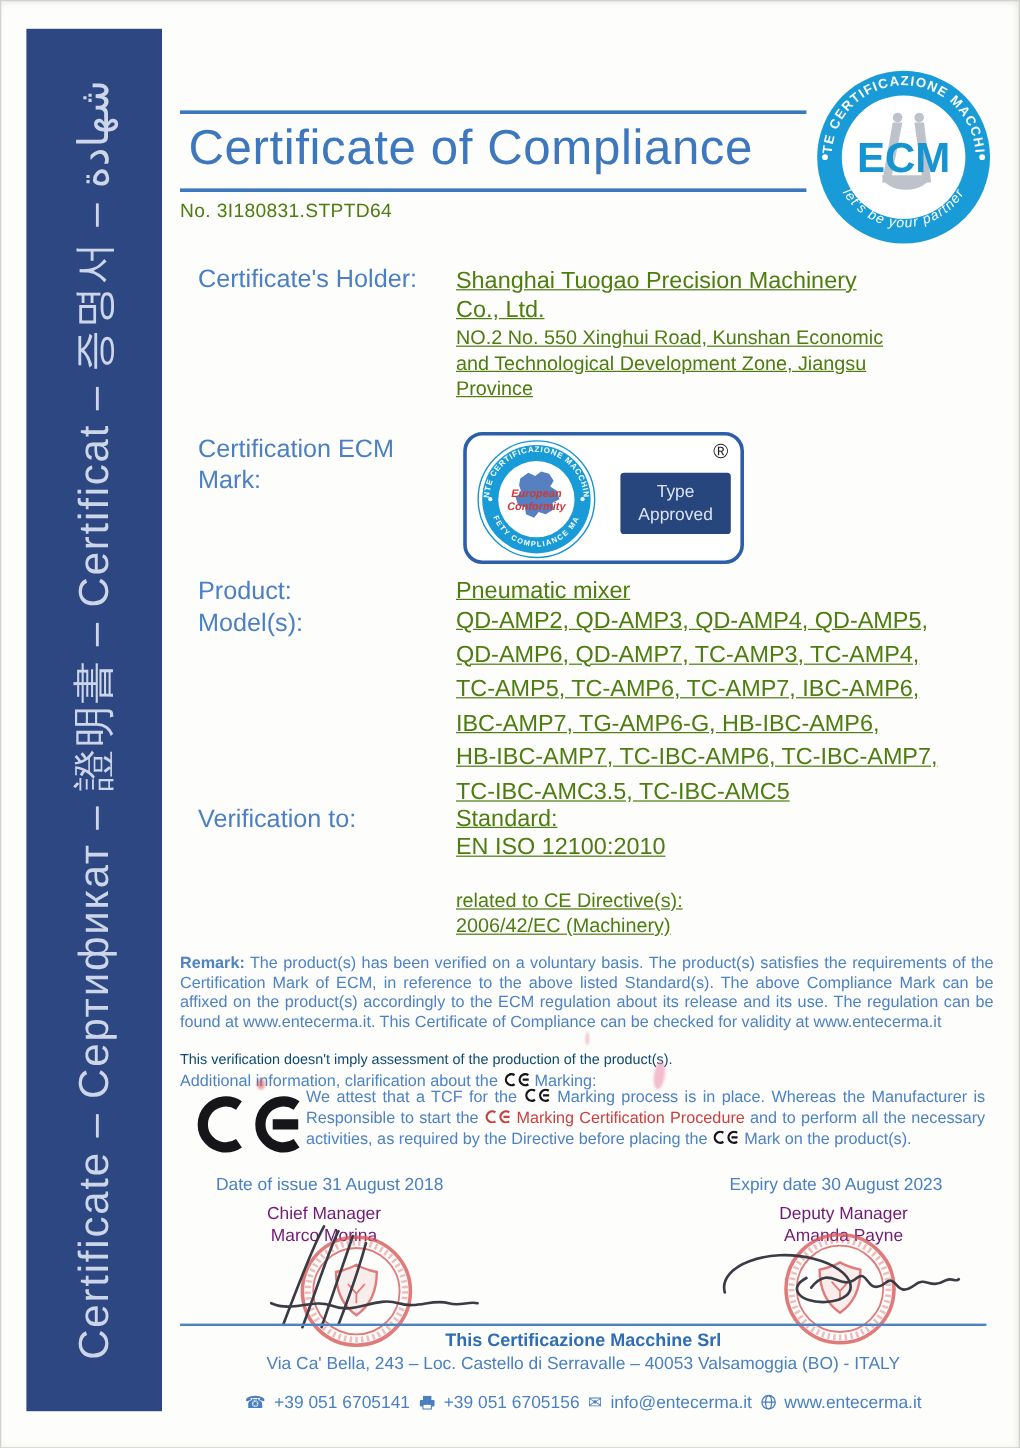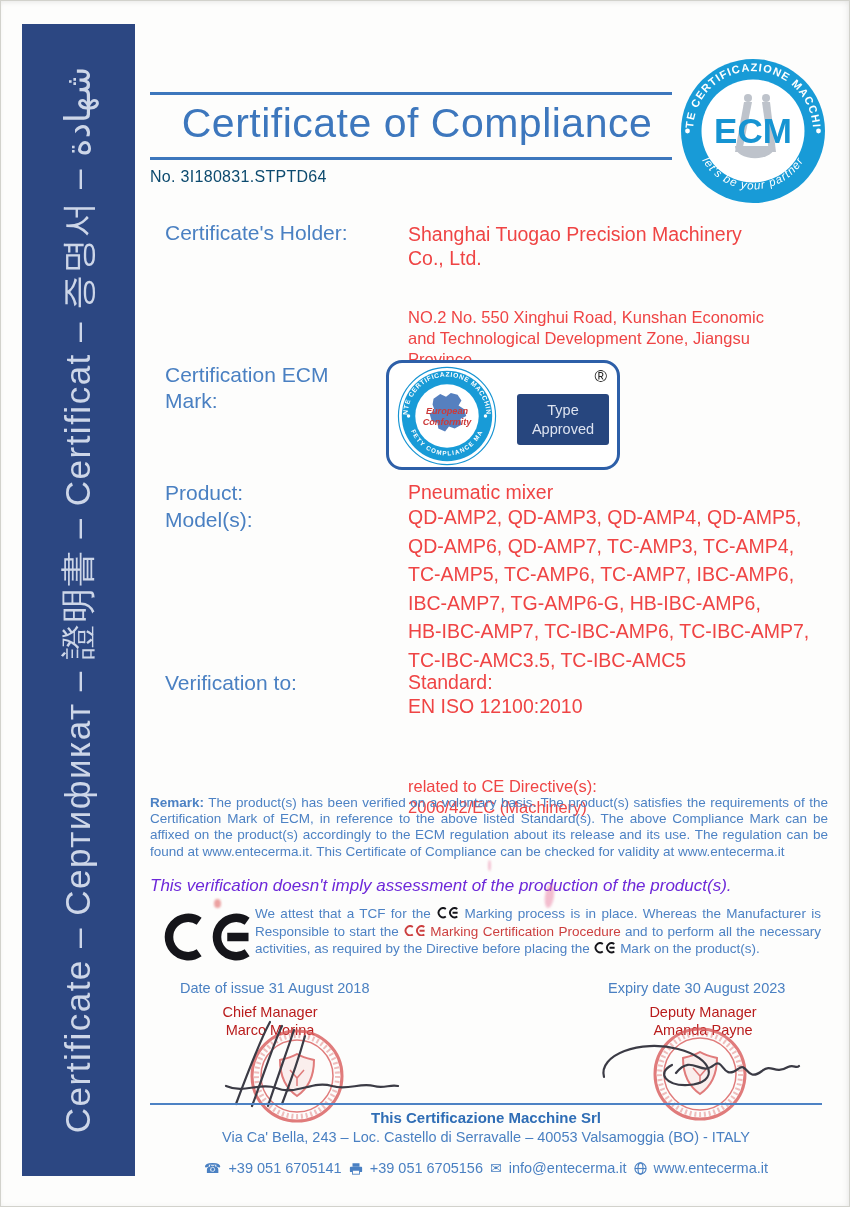--- a/index.html
+++ b/index.html
@@ -15,56 +15,56 @@
     position:absolute; left:22px; top:24px; width:1152px; height:113px;
     background:#2c4782;
     transform: rotate(-90deg) translateX(-1152px); transform-origin: top left;
     display:flex; align-items:center; justify-content:center;
   }
   .sidebar-text { color:#cdd6e8; font-size:35px; letter-spacing:1.5px; white-space:nowrap; font-weight:400; }
   
   .rule { position:absolute; left:150px; width:522px; height:3px; background:#3d77bd; }
   .rule-top { top:92px; }
   .rule-bottom { top:157px; }
-  .title { position:absolute; left:157px; top:100px; width:520px; font-size:41px; font-weight:400; color:#3d77bd; letter-spacing:.5px;text-align:center; }
-  .cert-no { position:absolute; left:150px; top:168px; font-size:16px; color:#0c4a6e; letter-spacing:.3px; }
+  .title { position:absolute; left:157px; top:100px; width:520px; font-size:41px; font-weight:400; color:#3d77bd; letter-spacing:.5px; }
+  .cert-no { position:absolute; left:150px; top:168px; font-size:16px; color:#4d7c0f; letter-spacing:.3px; }
   .ecm-logo { position:absolute; left:678px; top:56px; width:150px; height:150px; }
   
   .lbl { position:absolute; left:165px; width:212px; font-size:21px; color:#4a80c2; line-height:1.25; }
-  .val { position:absolute; left:408px; color:#ef4444; }
+  .val { position:absolute; left:380px; color:#4d7c0f;text-decoration:underline; }
   .v-name { font-size:19.5px; line-height:1.24; }
-  .v-sub  { font-size:16.5px; line-height:1.27;margin-top:35px; }
+  .v-sub  { font-size:16.5px; line-height:1.27; }
   .models { font-size:19.5px; line-height:28.5px; }
   
   .mark-badge {
     position:absolute; left:386px; top:360px; width:234px; height:110px;
     border:3px solid #2d5fa8; border-radius:16px; background:#fff;
   }
   .seal { position:absolute; left:8px; top:3px; width:100px; height:100px; }
   .regmark { position:absolute; right:10px; top:4px; font-size:17px; color:#222; }
   .type-box {
     position:absolute; left:128px; top:31px; width:92px; height:51px; background:#27467e; border-radius:3px;
     display:flex; flex-direction:column; align-items:center; justify-content:center;
     color:#dde3f0; font-size:14.5px; line-height:1.3;
   }
   
   .remark { position:absolute; left:150px; top:795px; width:678px; font-size:13.5px; line-height:16.2px; color:#4d82c4; text-align:justify; }
   .remark b { font-weight:bold; }
-  .remark2 { position:absolute; left:150px; top:876px; width:678px; font-size:17px; color:#6d28d9; font-style:italic; }
+  .remark2 { position:absolute; left:150px; top:876px; width:678px; font-size:12px; color:#0c4a6e; }
   .addl { position:absolute; left:150px; top:893px; width:678px; font-size:13.5px; color:#4d82c4; }
   .ce-big { position:absolute; left:158px; top:906px; width:96px; height:62px; color:#15151a; }
   .ce-par { position:absolute; left:255px; top:905px; width:566px; font-size:13.5px; line-height:17.5px; color:#4d82c4; text-align:justify; }
   .red-text { color:#cc3f3f; }
   .ce-wrap { display:inline-block; color:#15151a; }
   .ce-wrap.red { color:#cc3f3f; }
   .ce-wrap svg { height:.85em; width:auto; vertical-align:-0.06em; }
   
   .date-issue { position:absolute; left:180px; top:980px; font-size:14.5px; color:#4a80c2; }
   .date-expiry { position:absolute; left:608px; top:980px; font-size:14.5px; color:#4a80c2; }
-  .signer { position:absolute; width:180px; text-align:center; font-size:14.5px; color:#b91c1c; line-height:1.25; }
+  .signer { position:absolute; width:180px; text-align:center; font-size:14.5px; color:#701a75; line-height:1.25; }
   .signer-left { left:180px; top:1003px; }
   .signer-right { left:613px; top:1003px; }
   .stamp { position:absolute; width:96px; height:96px; }
   .stamp-left { left:249px; top:1028px; }
   .stamp-right { left:652px; top:1026px; }
   .sig { position:absolute; }
   .sig-left { left:208px; top:1012px; width:200px; height:100px; }
   .sig-right { left:592px; top:1025px; width:210px; height:85px; }
   
   .foot-rule { position:absolute; left:150px; top:1103px; width:672px; height:2px; background:#4d82c4; }
@@ -173,20 +173,23 @@
 
   <div class="lbl" style="top:670px">Verification to:</div>
   <div class="val v-name" style="top:670px">Standard:</div>
   <div class="val v-name" style="top:694px">EN ISO 12100:2010</div>
   <div class="val v-sub" style="top:741px">related to CE Directive(s):</div>
   <div class="val v-sub" style="top:762px">2006/42/EC (Machinery)</div>
 
   <p class="remark"><b>Remark:</b> <span>The product(s) has been verified on a voluntary basis. The product(s) satisfies the requirements of the Certification Mark of ECM, in reference to the above listed Standard(s). The above Compliance Mark can be affixed on the product(s) accordingly to the ECM regulation about its release and its use. The regulation can be found at www.entecerma.it. This Certificate of Compliance can be checked for validity at www.entecerma.it</span></p>
   <div class="remark2">This verification doesn't imply assessment of the production of the product(s).</div>
 
+  <div class="addl"><span>Additional information, clarification about the </span><span class="ce-wrap"><svg viewBox="0 0 28 14">
+          <path d="M12,2.4 A5.6,5.6 0 1 0 12,11.6 M26,2.4 A5.6,5.6 0 1 0 26,11.6 M20.2,7 L26.4,7" fill="none" stroke="currentColor" stroke-width="2.3"></path>
+        </svg></span><span> Marking:</span></div>
   <svg class="ce-big" viewBox="0 0 28 14">
     <path d="M12,2.4 A5.6,5.6 0 1 0 12,11.6 M26,2.4 A5.6,5.6 0 1 0 26,11.6 M20.2,7 L26.4,7" fill="none" stroke="currentColor" stroke-width="2.5"></path>
   </svg>
   <p class="ce-par"><span>We attest that a TCF for the </span><span class="ce-wrap"><svg viewBox="0 0 28 14">
           <path d="M12,2.4 A5.6,5.6 0 1 0 12,11.6 M26,2.4 A5.6,5.6 0 1 0 26,11.6 M20.2,7 L26.4,7" fill="none" stroke="currentColor" stroke-width="2.3"></path>
         </svg></span><span> Marking process is in place. Whereas the Manufacturer is Responsible to start the </span><span class="ce-wrap red"><svg viewBox="0 0 28 14">
           <path d="M12,2.4 A5.6,5.6 0 1 0 12,11.6 M26,2.4 A5.6,5.6 0 1 0 26,11.6 M20.2,7 L26.4,7" fill="none" stroke="currentColor" stroke-width="2.3"></path>
         </svg></span><span class="red-text"> Marking Certification Procedure</span><span> and to perform all the necessary activities, as required by the Directive before placing the </span><span class="ce-wrap"><svg viewBox="0 0 28 14">
           <path d="M12,2.4 A5.6,5.6 0 1 0 12,11.6 M26,2.4 A5.6,5.6 0 1 0 26,11.6 M20.2,7 L26.4,7" fill="none" stroke="currentColor" stroke-width="2.3"></path>
         </svg></span><span> Mark on the product(s).</span></p>

